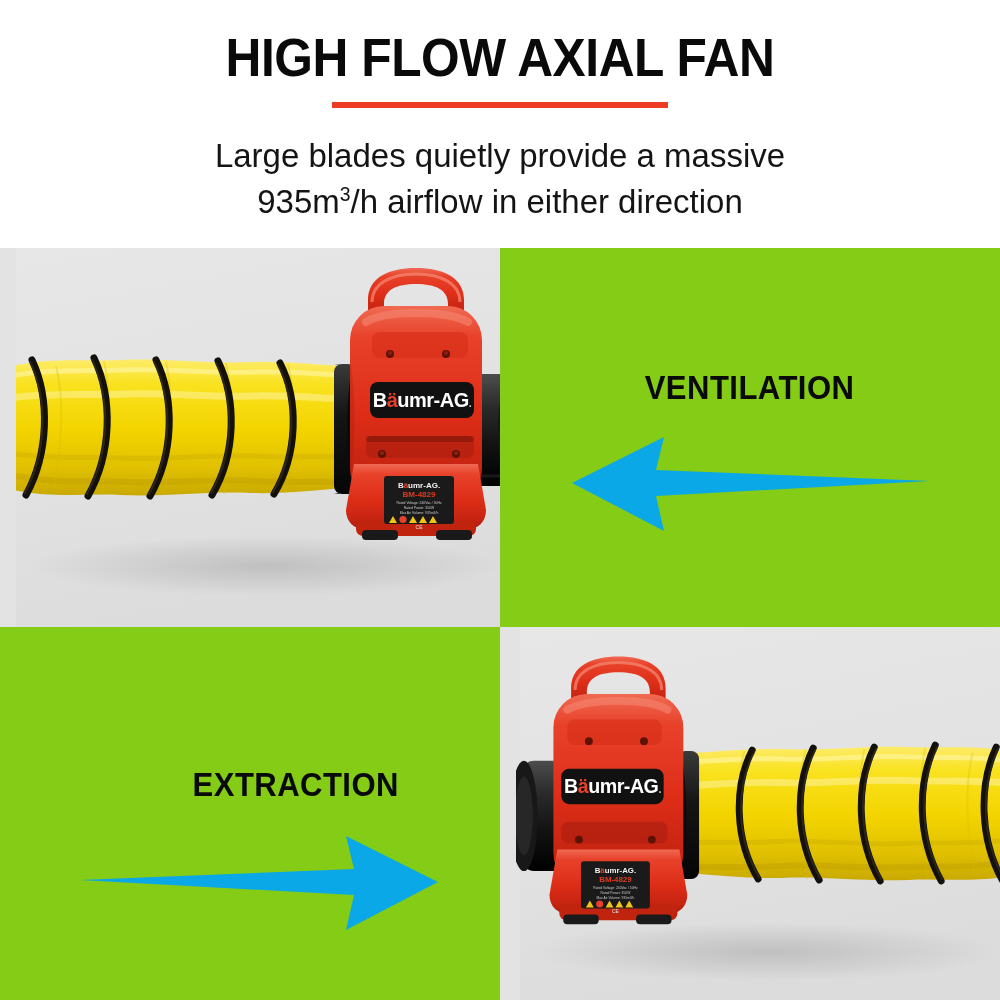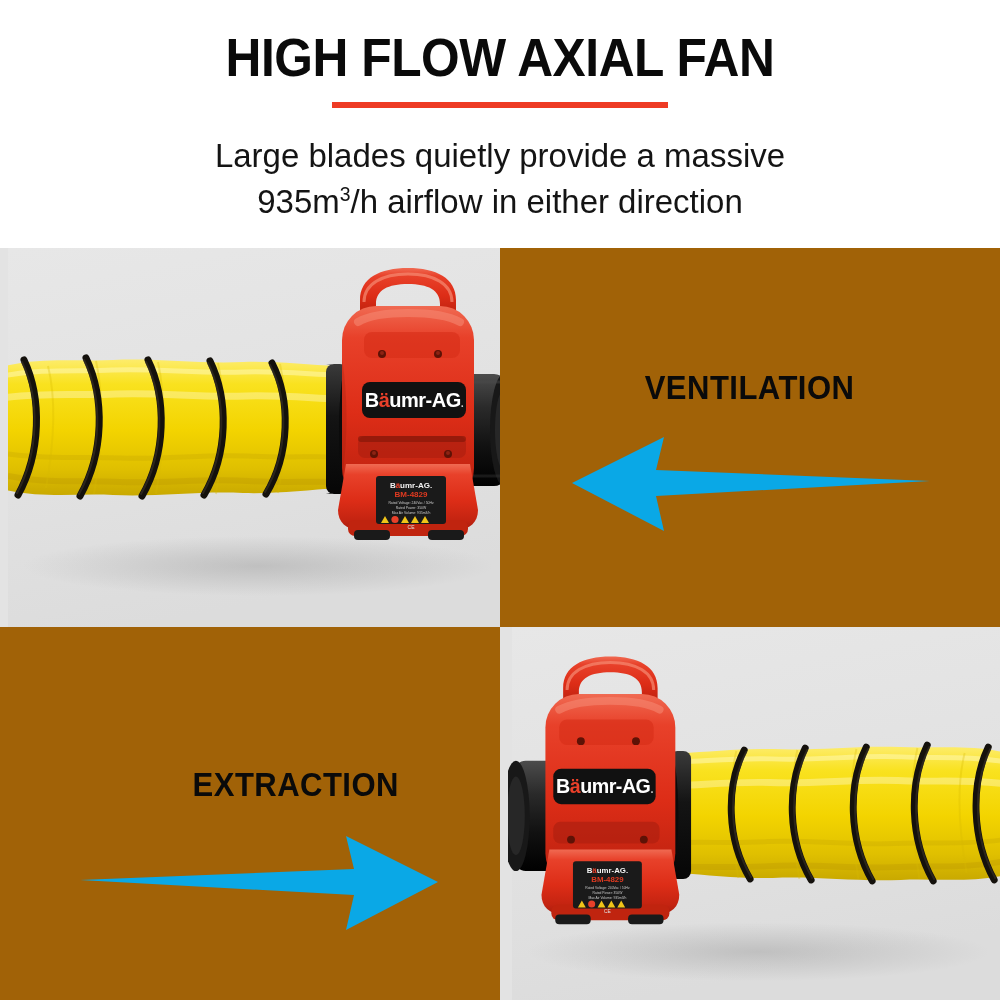--- a/index.html
+++ b/index.html
@@ -36,21 +36,21 @@
     line-height:46px;
     color:#141414;
     font-weight:normal;
     transform:scaleX(0.97);
   }
   .subtitle sup{font-size:20px;vertical-align:super;line-height:0;}
 
   
   .panel{position:absolute;overflow:hidden;}
   .panel-photo{background:#e3e3e3;}
-  .panel-blank{background:#a16207;}
+  .panel-blank{background:#84cc16;}
 
   #panel-tl{left:0;top:248px;width:500px;height:379px;}
   #panel-tr{left:500px;top:248px;width:500px;height:379px;}
   #panel-bl{left:0;top:627px;width:592px;height:373px;}
   #panel-br{left:500px;top:627px;width:500px;height:373px;}
 
   
   .callout{position:absolute;width:100%;text-align:center;}
   .callout-label{
     font-family:"Liberation Sans", sans-serif;
@@ -62,21 +62,21 @@
     display:inline-block;
     white-space:nowrap;
   }
   #ventilation-label-wrap{left:0;top:121px;}
   #extraction-label-wrap{left:0;top:139px;}
   .arrow-svg{position:absolute;}
   #ventilation-arrow{left:72px;top:175px;}
   #extraction-arrow{left:78px;top:195px;}
 
   
-  .photo-stage{position:absolute;left:8px;top:0;width:100%;height:100%;padding-left:40px;}
+  .photo-stage{position:absolute;left:16px;top:0;width:100%;height:100%;padding-left:40px;}
   .photo-svg{position:absolute;left:0;top:0;}
 </style>
 </head>
 <body>
 
 <div class="page">
 
   <div class="header">
     <div class="title">HIGH FLOW AXIAL FAN</div>
     <div class="title-rule"></div>

